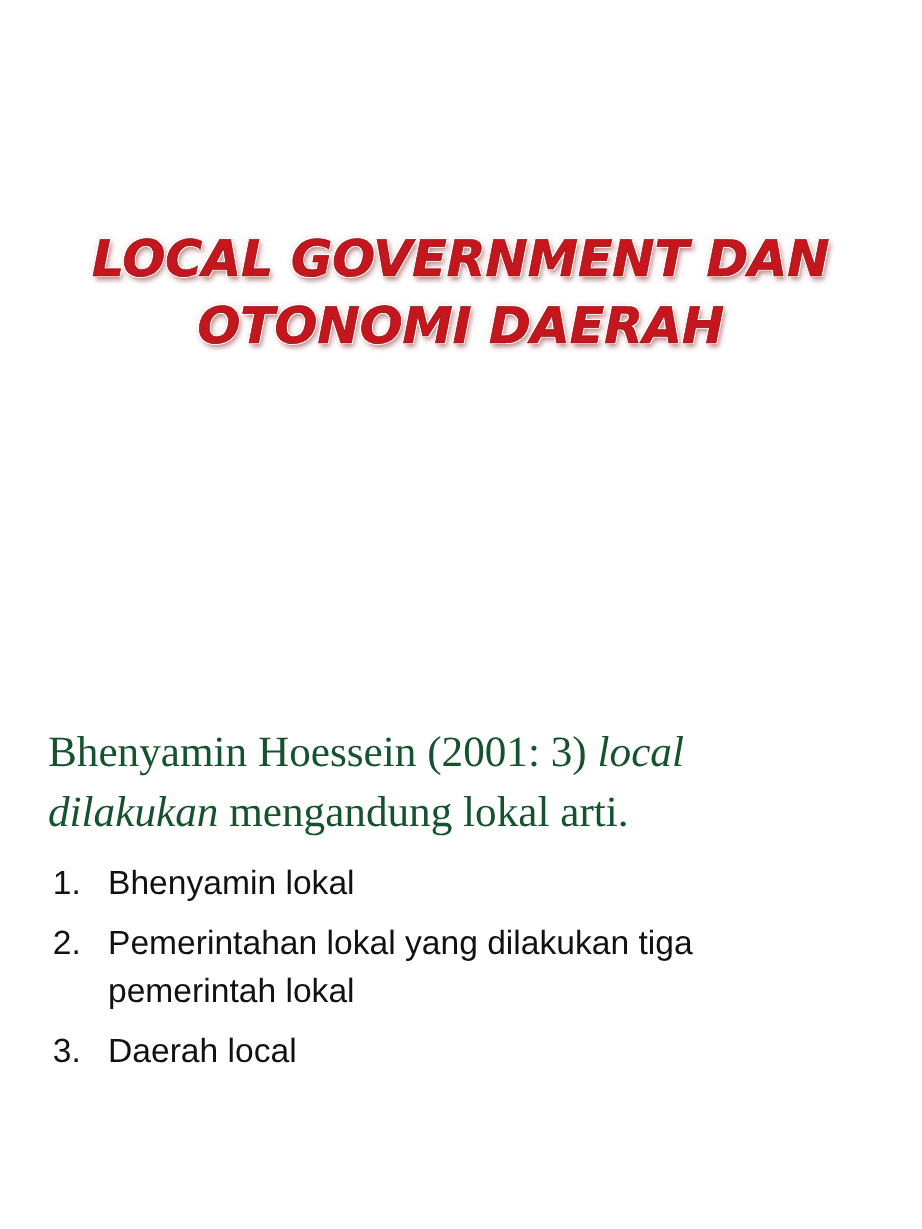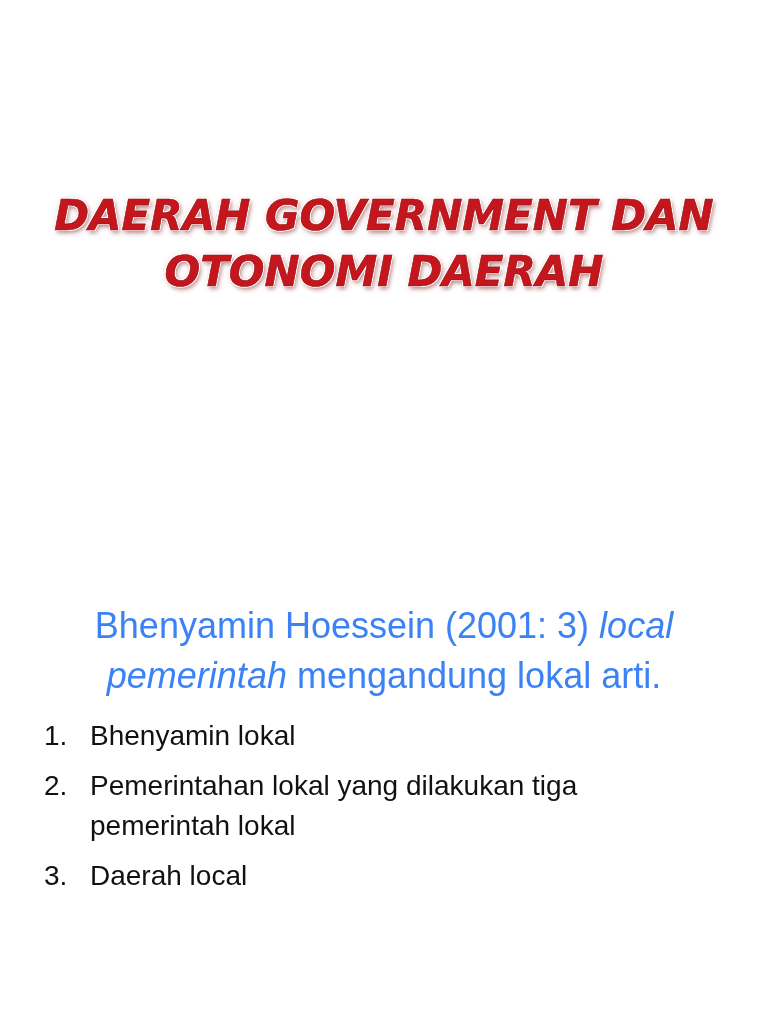--- a/index.html
+++ b/index.html
@@ -45,25 +45,25 @@
       -webkit-text-stroke: 0.6px #8e0f12;
     }
     .title-line {
       display: block;
     }
     .subtitle {
       position: absolute;
       left: 40px;
       top: 601px;
       width: 688px;
-      text-align: center;
-      font-family: Liberation Sans, sans-serif;
+      text-align: left;
+      font-family: Liberation Serif, serif;
       font-size: 36px;
       line-height: 50px;
-      color: #3b82f6;
+      color: #14532d;
     }
     .subtitle-line {
       display: block;
     }
     .em {
       font-style: italic;
     }
     .list {
       position: absolute;
       left: 44px;
@@ -91,27 +91,27 @@
     .list-text {
       display: block;
     }
   </style>
 </head>
 <body>
 
 <div class="slide">
 
   <div class="title">
-    <span class="title-line">DAERAH GOVERNMENT DAN</span>
+    <span class="title-line">LOCAL GOVERNMENT DAN</span>
     <span class="title-line">OTONOMI DAERAH</span>
   </div>
 
   <div class="subtitle">
     <span class="subtitle-line"><span>Bhenyamin Hoessein (2001: 3) </span><span class="em">local</span></span>
-    <span class="subtitle-line"><span class="em">pemerintah</span><span> mengandung lokal arti.</span></span>
+    <span class="subtitle-line"><span class="em">dilakukan</span><span> mengandung lokal arti.</span></span>
   </div>
 
   <ol class="list">
     <li class="list-item">
       <span class="list-num">1.</span>
       <span class="list-text">Bhenyamin lokal</span>
     </li>
     <li class="list-item">
       <span class="list-num">2.</span>
       <span class="list-text">Pemerintahan lokal yang dilakukan tiga pemerintah lokal</span>

